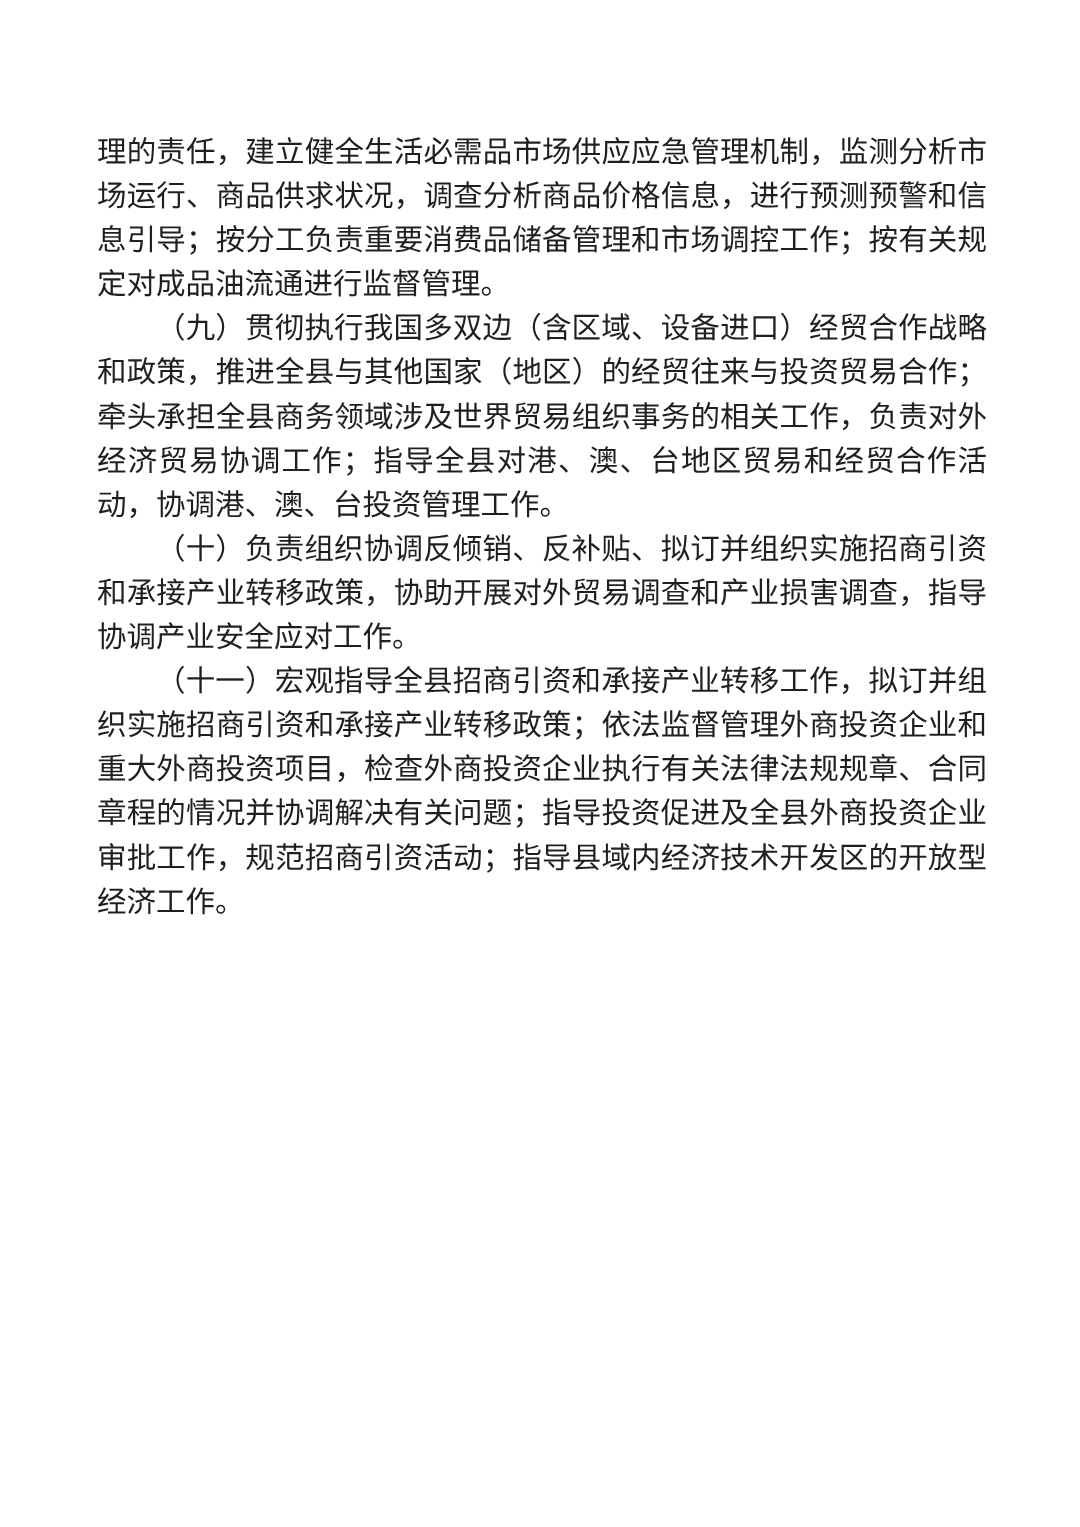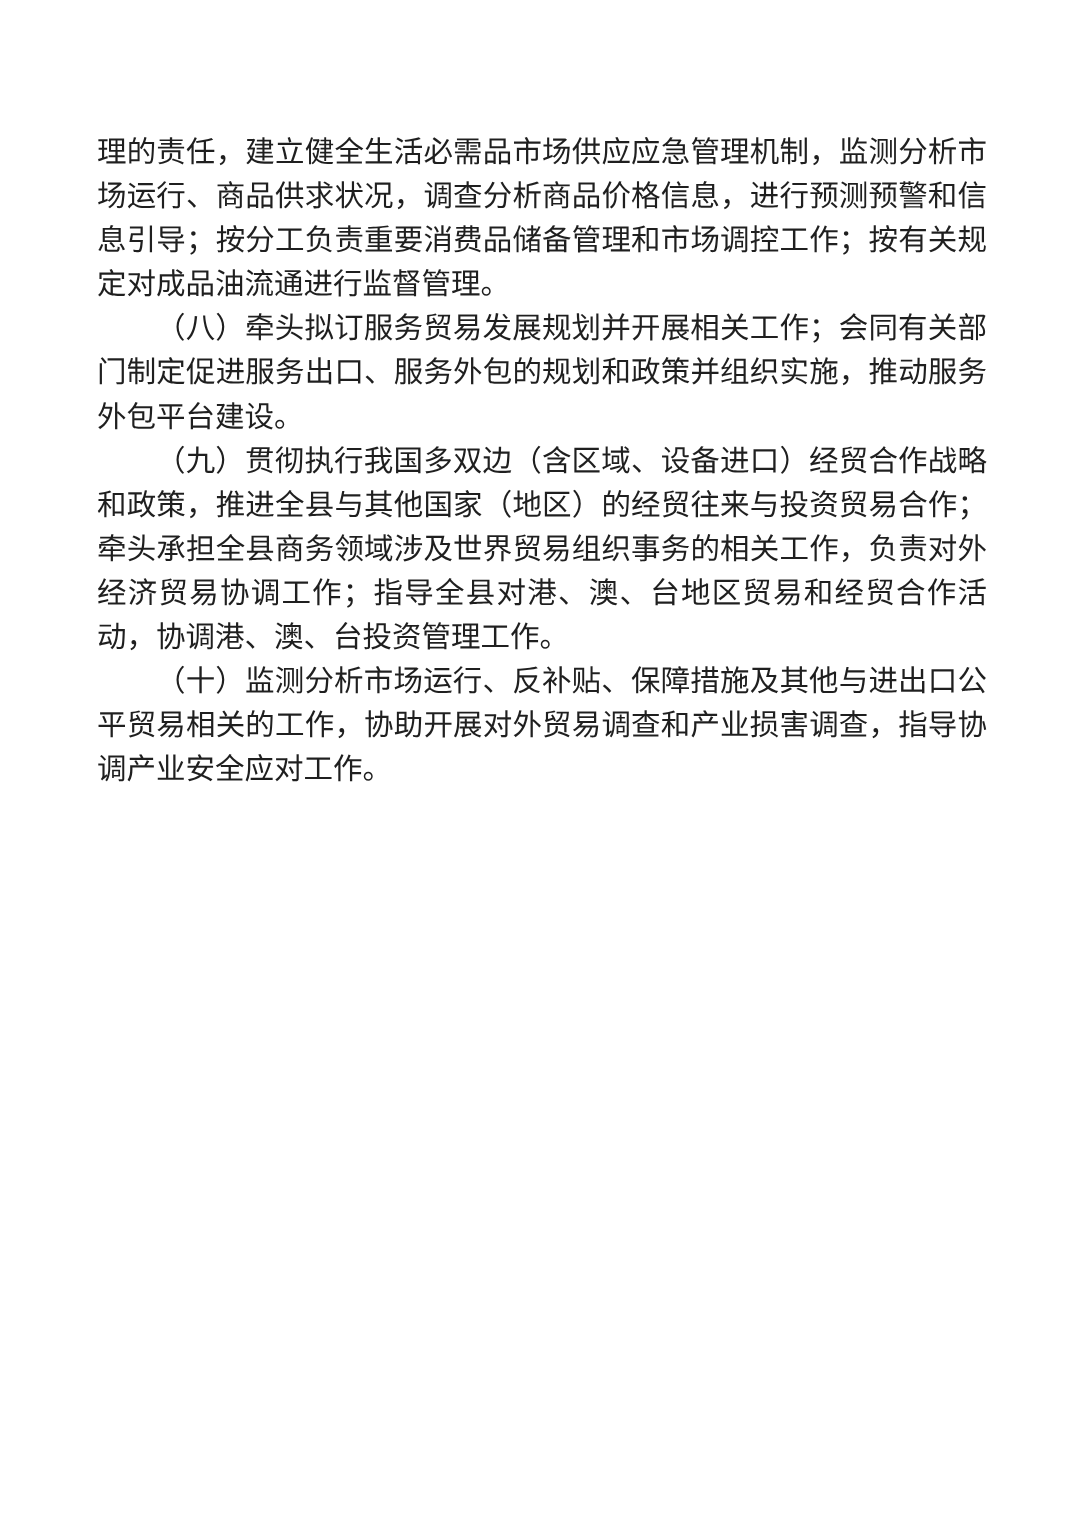--- a/index.html
+++ b/index.html
@@ -42,17 +42,17 @@
   .para.continuation {
     text-indent: 0;
   }
 </style>
 </head>
 <body>
 
 <div class="page">
   <div class="text-block">
     <p class="para continuation">理的责任，建立健全生活必需品市场供应应急管理机制，监测分析市场运行、商品供求状况，调查分析商品价格信息，进行预测预警和信息引导；按分工负责重要消费品储备管理和市场调控工作；按有关规定对成品油流通进行监督管理。</p>
-    <p class="para">（八）牵头拟订服务贸易发展规划并开展相关工作；会同有关部门制定促进服务出口、服务外包的规划和政策并组织实施，推动服务外包平台建设。</p>
     <p class="para">（九）贯彻执行我国多双边（含区域、设备进口）经贸合作战略和政策，推进全县与其他国家（地区）的经贸往来与投资贸易合作；牵头承担全县商务领域涉及世界贸易组织事务的相关工作，负责对外经济贸易协调工作；指导全县对港、澳、台地区贸易和经贸合作活动，协调港、澳、台投资管理工作。</p>
-    <p class="para">（十）监测分析市场运行、反补贴、保障措施及其他与进出口公平贸易相关的工作，协助开展对外贸易调查和产业损害调查，指导协调产业安全应对工作。</p>
+    <p class="para">（十）负责组织协调反倾销、反补贴、拟订并组织实施招商引资和承接产业转移政策，协助开展对外贸易调查和产业损害调查，指导协调产业安全应对工作。</p>
+    <p class="para">（十一）宏观指导全县招商引资和承接产业转移工作，拟订并组织实施招商引资和承接产业转移政策；依法监督管理外商投资企业和重大外商投资项目，检查外商投资企业执行有关法律法规规章、合同章程的情况并协调解决有关问题；指导投资促进及全县外商投资企业审批工作，规范招商引资活动；指导县域内经济技术开发区的开放型经济工作。</p>
   </div>
 </div>
 
 </body></html>

